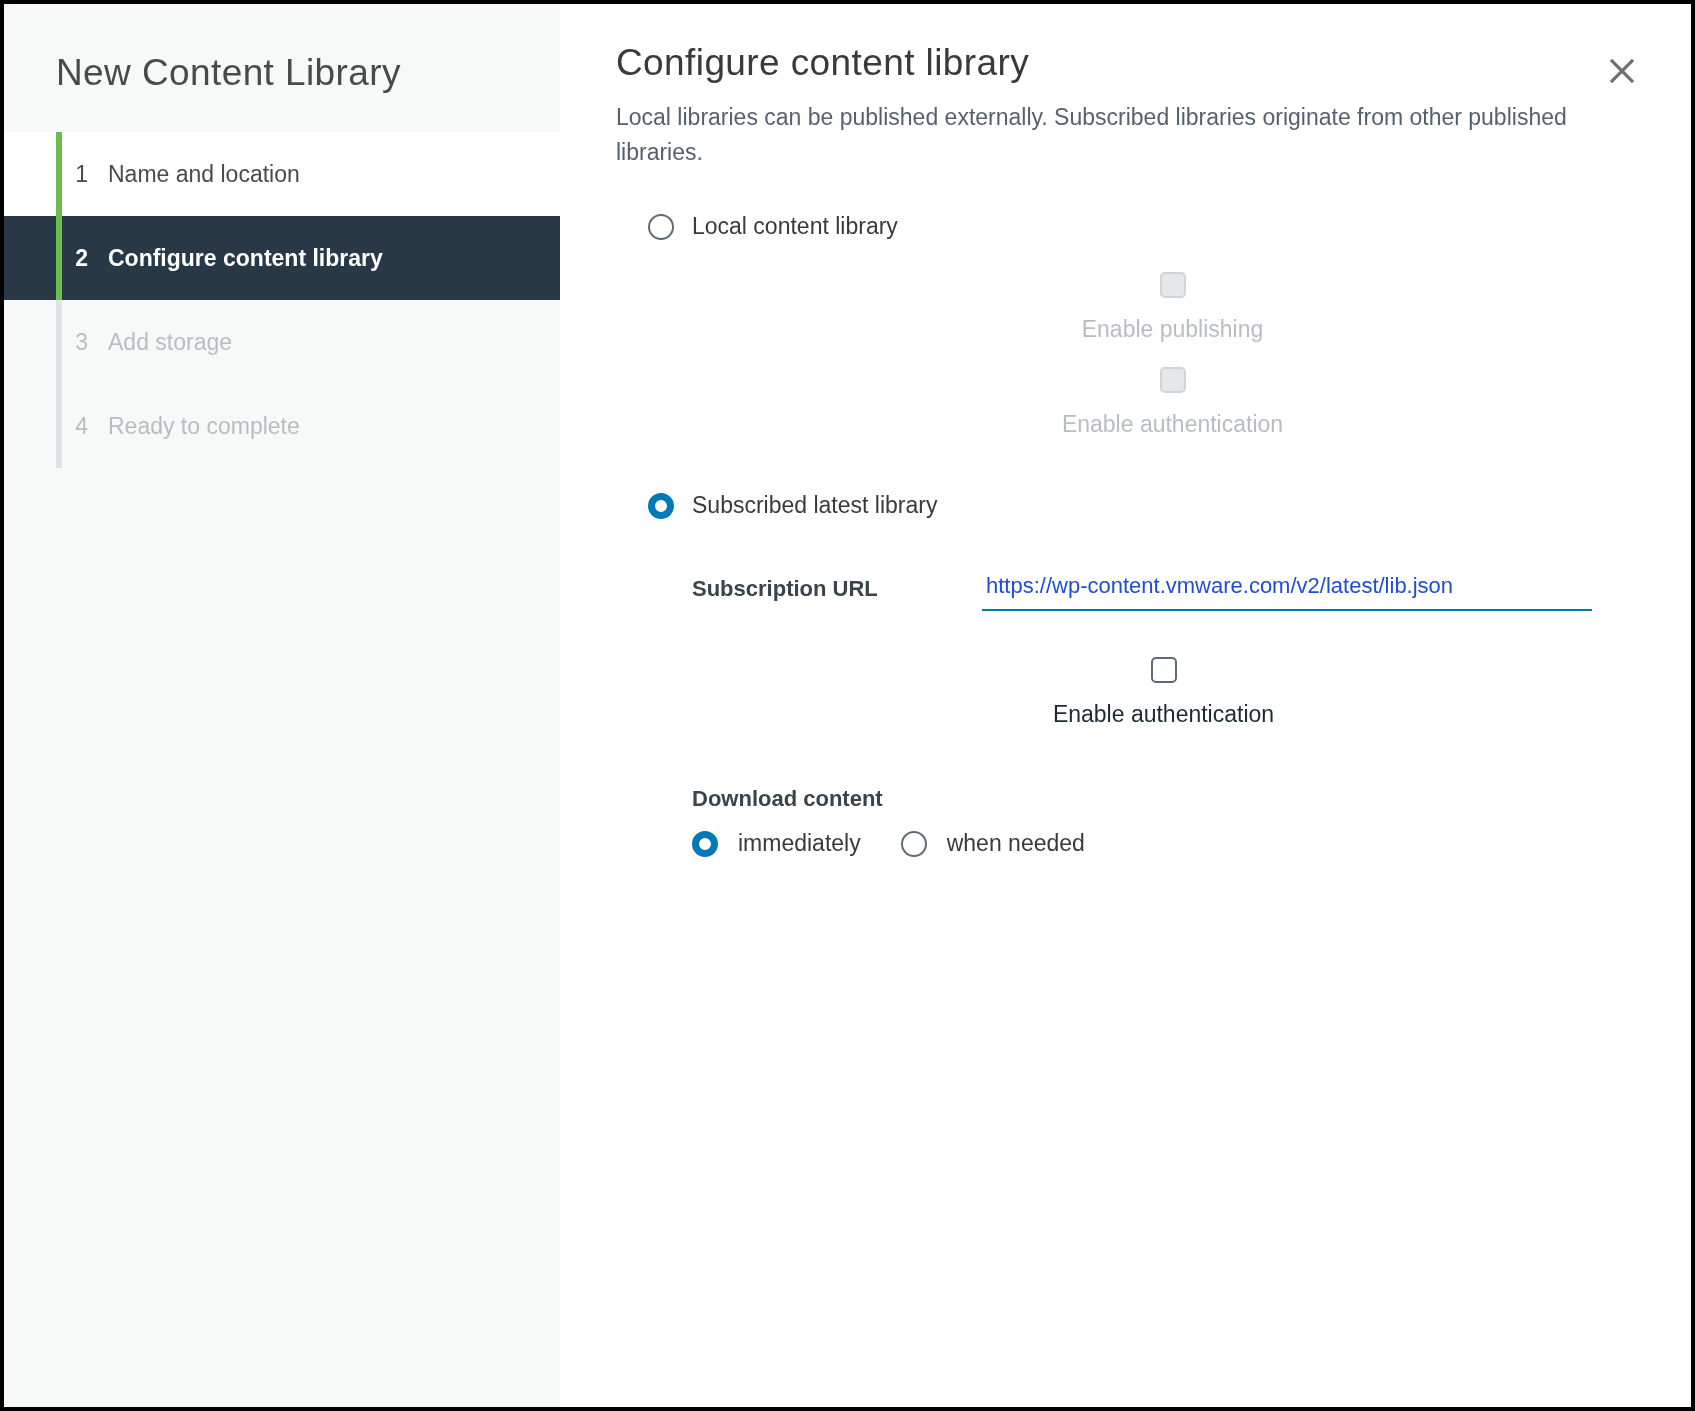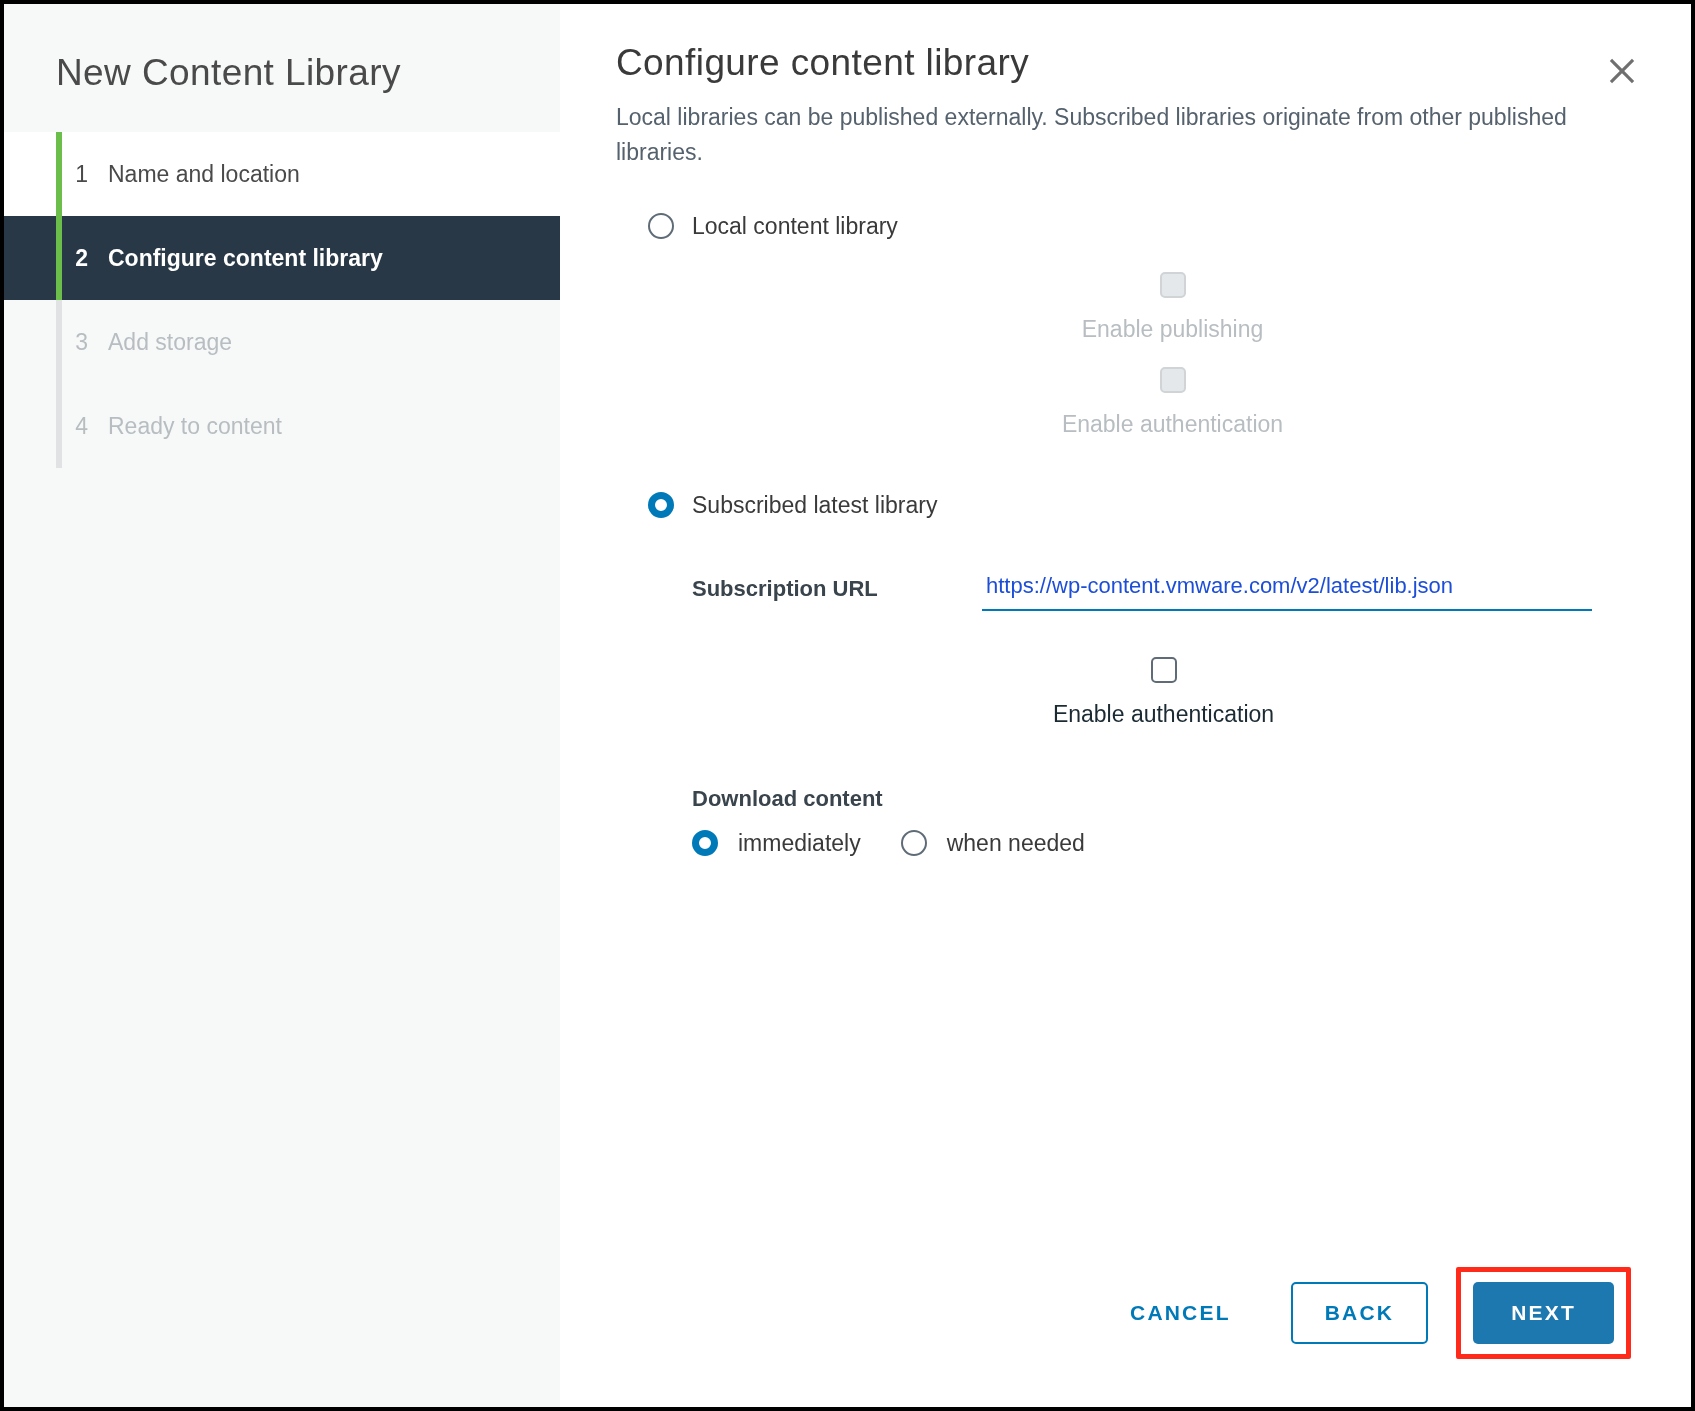--- a/index.html
+++ b/index.html
@@ -99,21 +99,21 @@
     line-height: 1.5;
     max-width: 980px;
     margin-bottom: 44px;
   }
 
   .form-area { padding-left: 32px; }
 
   
   .radio-row {
     display: flex;
-    align-items: flex-start;
+    align-items: flex-end;
     gap: 18px;
     font-size: 23px;
     color: #3a3a3a;
     margin-bottom: 12px;
   }
   .radio {
     width: 26px;
     height: 26px;
     border: 2px solid #5f6c77;
     border-radius: 50%;
@@ -243,21 +243,21 @@
       <div class="step active">
         <span class="num">2</span>
         <span>Configure content library</span>
       </div>
       <div class="step pending">
         <span class="num">3</span>
         <span>Add storage</span>
       </div>
       <div class="step pending">
         <span class="num">4</span>
-        <span>Ready to content</span>
+        <span>Ready to complete</span>
       </div>
     </div>
   </aside>
 
   <main class="main">
 
     <span class="close-icon">
       <svg viewBox="0 0 24 24" fill="none" stroke="currentColor" stroke-width="2">
         <line x1="5" y1="5" x2="19" y2="19"></line>
         <line x1="19" y1="5" x2="5" y2="19"></line>
@@ -306,23 +306,16 @@
           <span>immediately</span>
         </div>
         <div class="radio-row">
           <span class="radio"></span>
           <span>when needed</span>
         </div>
       </div>
 
     </div>
 
-    <div class="footer">
-      <button class="btn link">CANCEL</button>
-      <button class="btn outline">BACK</button>
-      <span class="highlight-box">
-        <button class="btn primary">NEXT</button>
-      </span>
-    </div>
 
   </main>
 
 </div>
 
 </body></html>

